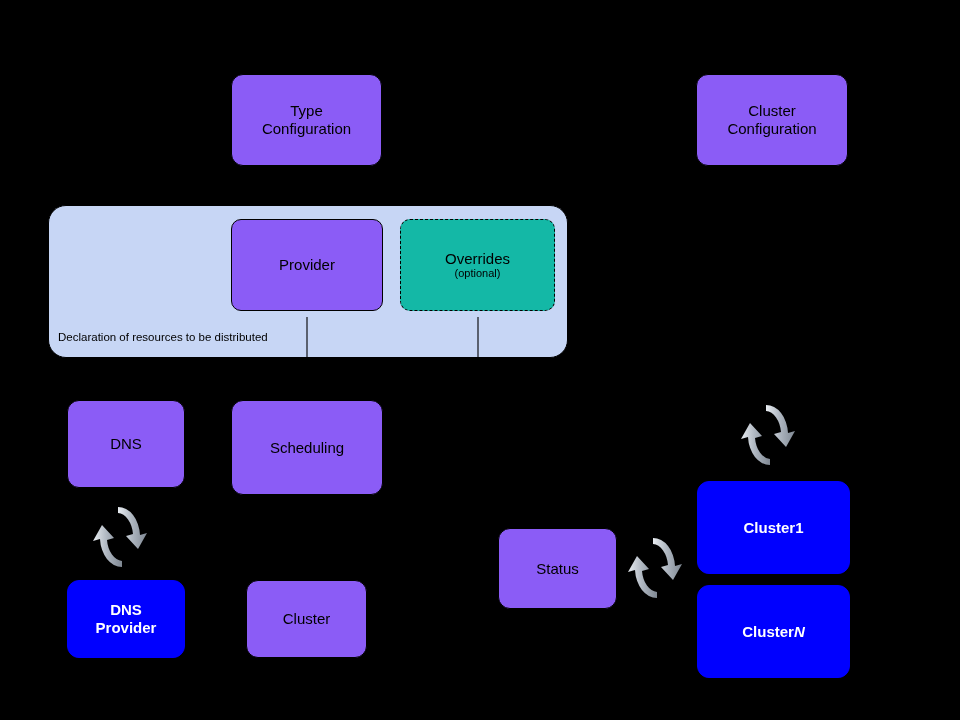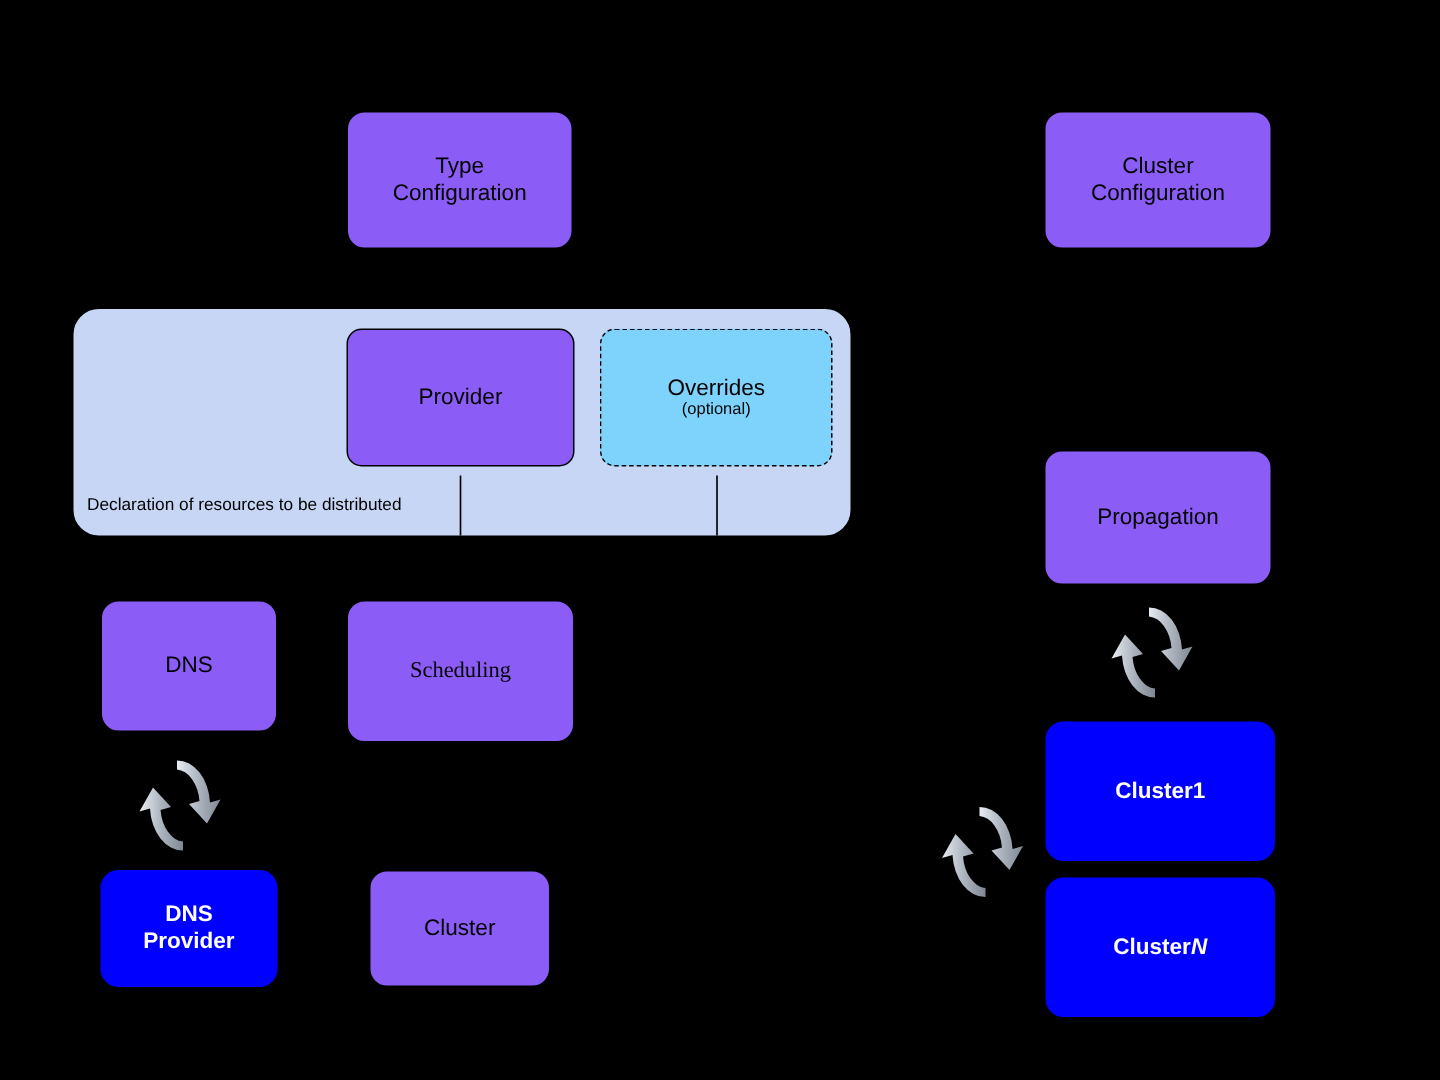--- a/index.html
+++ b/index.html
@@ -32,21 +32,21 @@
   }
   .node.blue {
     background: #0000ff;
     color: #ffffff;
     font-weight: bold;
     border-color: #0000ff;
   }
   .node.dashed {
     border: 1px dashed #000000;
     border-style: dashed;
-    background: #7dd3fc;
+    background: #14b8a6;
   }
   .node.inner {
     border-radius: 10px;
   }
   .band {
     position: absolute;
     box-sizing: border-box;
     background: #c7d6f5;
     border: 1px solid #000000;
     border-radius: 18px;
@@ -153,26 +153,26 @@
   <div class="node inner dashed" style="left:400px; top:219px; width:155px; height:92px; flex-direction:column;">
     <span>Overrides</span>
     <span class="sub">(optional)</span>
   </div>
 
   <div class="node shadow" style="left:67px; top:400px; width:118px; height:88px;">DNS</div>
 
   <div class="node blue shadow" style="left:67px; top:580px; width:118px; height:78px;">DNS
 Provider</div>
 
-  <div class="node shadow" style="left:231px; top:400px; width:152px; height:95px;font-family:Liberation Serif, serif;">Scheduling</div>
+  <div class="node shadow" style="left:231px; top:400px; width:152px; height:95px;">Scheduling</div>
 
   <div class="node shadow" style="left:246px; top:580px; width:121px; height:78px;">Cluster</div>
 
-  <div class="node shadow" style="left:696px; top:300px; width:152px; height:90px;">Propagation</div>
 
+  <div class="node shadow" style="left:498px; top:528px; width:119px; height:81px;">Status</div>
 
   <div class="node blue shadow" style="left:697px; top:481px; width:153px; height:93px;">
     <span>Cluster </span><span>1</span>
   </div>
 
   <div class="node blue shadow" style="left:697px; top:585px; width:153px; height:93px;">
     <span>Cluster </span><span class="ital">N</span>
   </div>
 
 </div>

